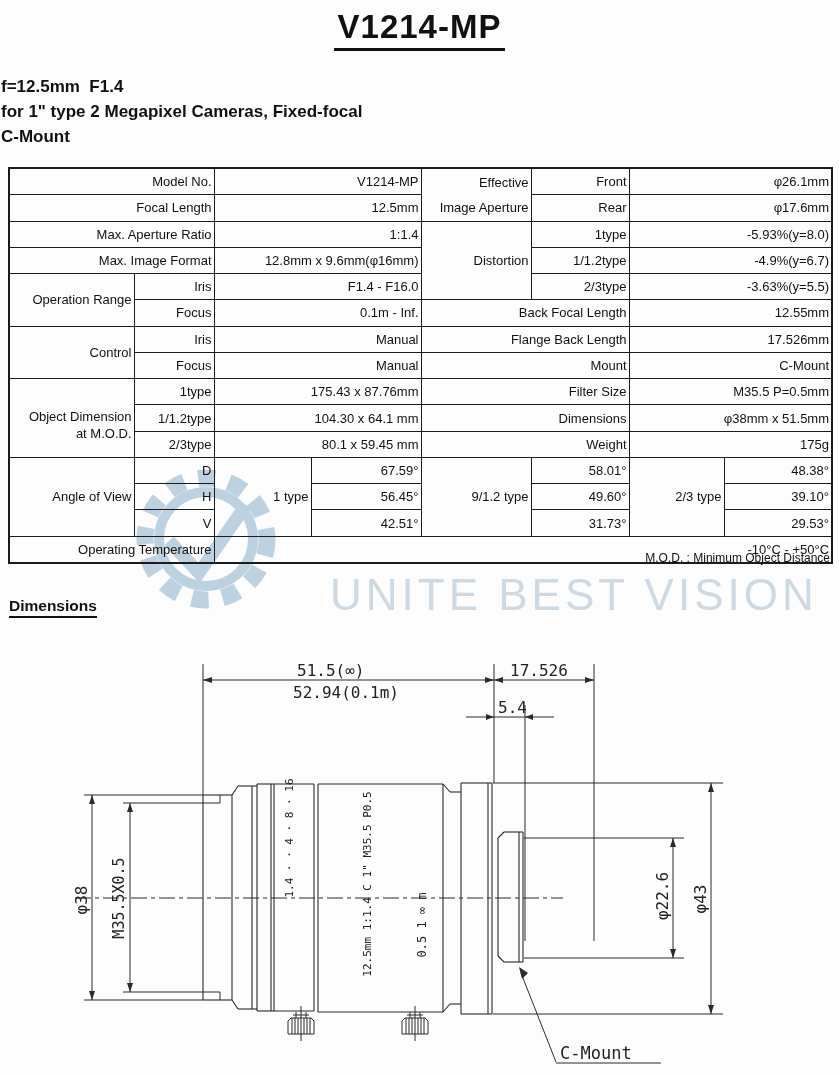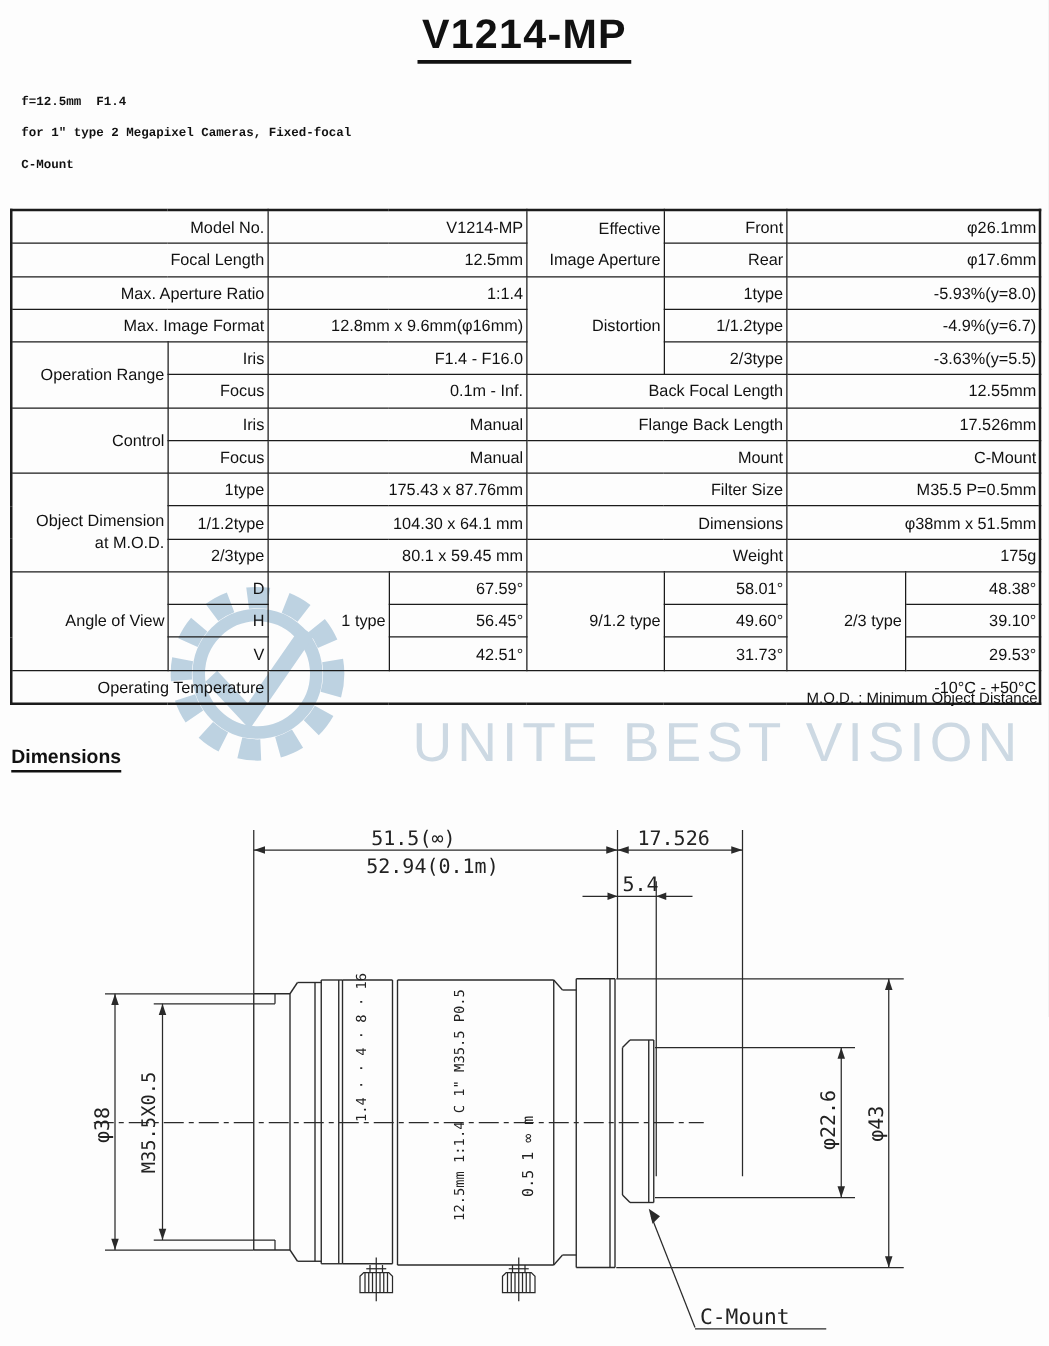--- a/index.html
+++ b/index.html
@@ -7,21 +7,21 @@
     position:relative; width:839px; height:1077px; margin:0 auto;
     background:#fdfdfd; font-family:"Liberation Sans",sans-serif; color:#111;
     overflow:hidden;
   }
   
   .title-wrap { position:absolute; top:8px; left:0; width:100%; text-align:center; z-index:3; }
   .title-wrap span {
     display:inline-block; font-size:33px; font-weight:bold; letter-spacing:1px;
     border-bottom:3px solid #111; padding:0 4px 2px 4px;
   }
-  .sub { position:absolute; left:17px; font-size:10px; font-weight:bold; z-index:3; white-space:pre;font-family:Liberation Mono, monospace; }
+  .sub { position:absolute; left:1px; font-size:17px; font-weight:bold; z-index:3; white-space:pre; }
   .sub1 { top:77px; } .sub2 { top:102px; } .sub3 { top:127px; }
   
   .wm { position:absolute; inset:0; z-index:0; }
   .wm-cn {
     position:absolute; left:322px; top:462px; font-size:90px; font-weight:bold;
     letter-spacing:9px; color:#d9d9d9; font-family:"DejaVu Sans",sans-serif; white-space:nowrap;
   }
   .wm-en {
     position:absolute; left:330px; top:570px; font-size:44px; letter-spacing:4px;
     color:#cdd9e3; font-family:"Liberation Sans",sans-serif; white-space:nowrap;

